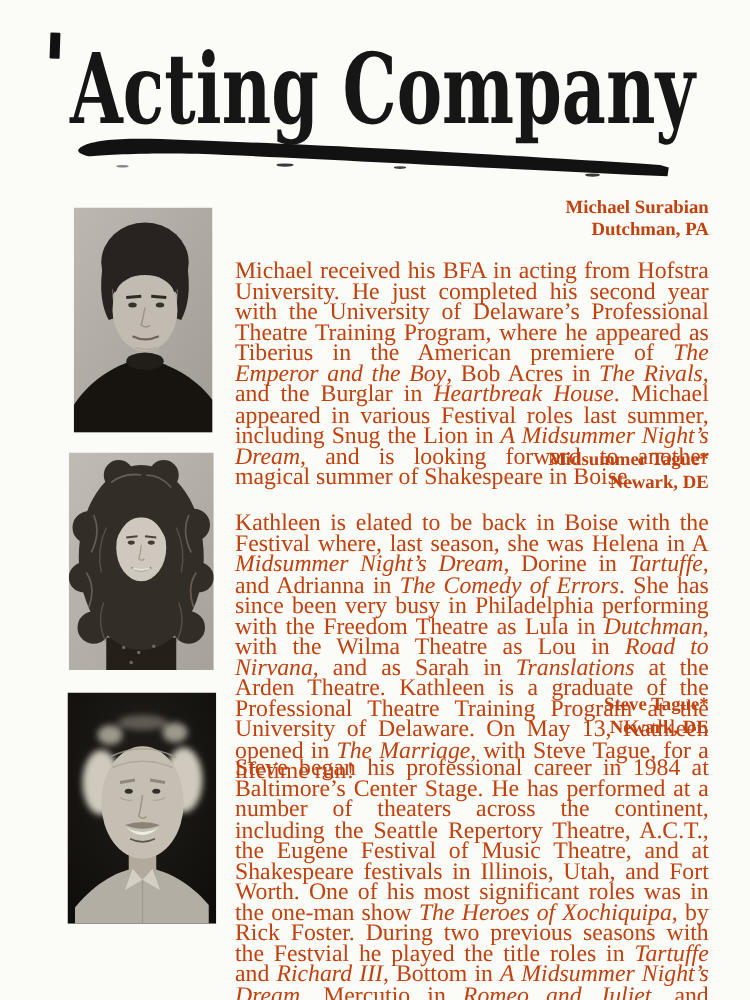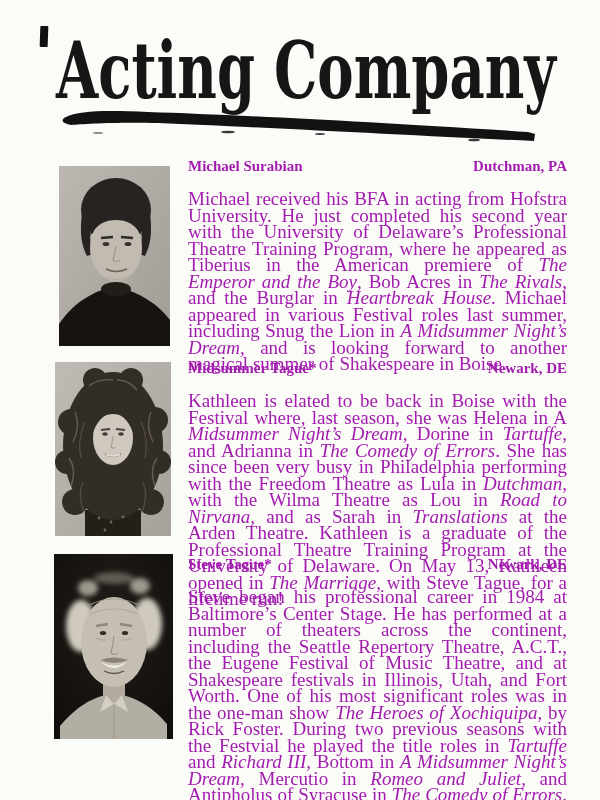--- a/index.html
+++ b/index.html
@@ -1,38 +1,38 @@
 <!DOCTYPE html>
 <html><head>
 <meta charset="utf-8">
 <style>
   html,body { margin:0; padding:0; background:#e8e8e6; }
   .page {
     position:relative; width:600px; height:800px; margin:0 auto;
     background:#fbfbf8; overflow:hidden;
-    font-family:"Liberation Serif", serif; color:#a21caf;
+    font-family:"Liberation Serif", serif; color:#c2410c;
   }
   .scan-mark { position:absolute; left:40px; top:26px; width:8px; height:21px;
     background:#111; transform:rotate(2deg); border-radius:1px; }
   .masthead { position:absolute; left:54px; top:36px; width:505px; height:86px; }
   .masthead svg { overflow:visible; display:block; }
   .masthead text {
     font-family:"DejaVu Serif","Liberation Serif",serif;
     font-weight:bold; fill:#161616; font-size:78px;
   }
   .brush { position:absolute; left:58px; top:106px; width:486px; height:42px; }
   .headshot { position:absolute; padding:0; margin:0; }
   .headshot svg { display:block; width:100%; height:100%; }
   .hs-1 { left:59px; top:166px; width:111px; height:180px; }
   .hs-2 { left:55px; top:362px; width:116px; height:174px; }
   .hs-3 { left:54px; top:554px; width:119px; height:185px; }
   .section-text { position:absolute; left:188px; width:379px; }
   .st-1 { top:157px; } .st-2 { top:359px; } .st-3 { top:555px; }
   .sec-header { display:flex; justify-content:space-between; align-items:flex-end;
-    font-weight:bold; font-size:15px; line-height:18px; }
+    font-weight:bold; font-size:15px; line-height:18px;flex-direction:column; }
   .sec-body { margin:16px 0 0 0; font-size:19px; line-height:16.5px;
     text-align:justify; text-justify:inter-word; }
   .sec-body i { font-style:italic; }
 </style>
 </head>
 <body>
 
 <div class="page">
 
   <div class="scan-mark"></div>

